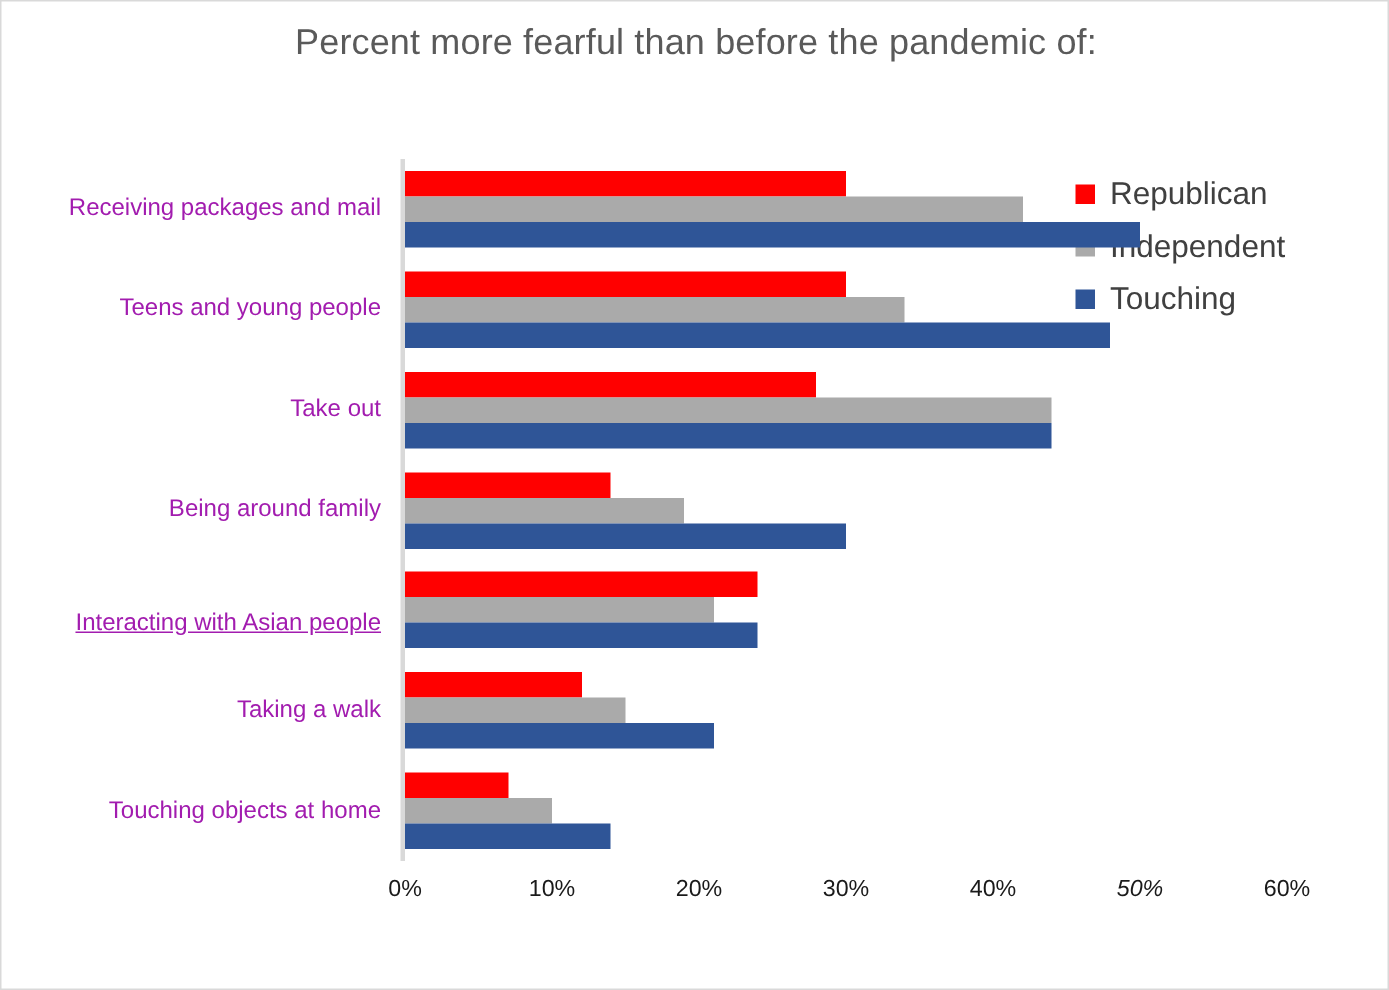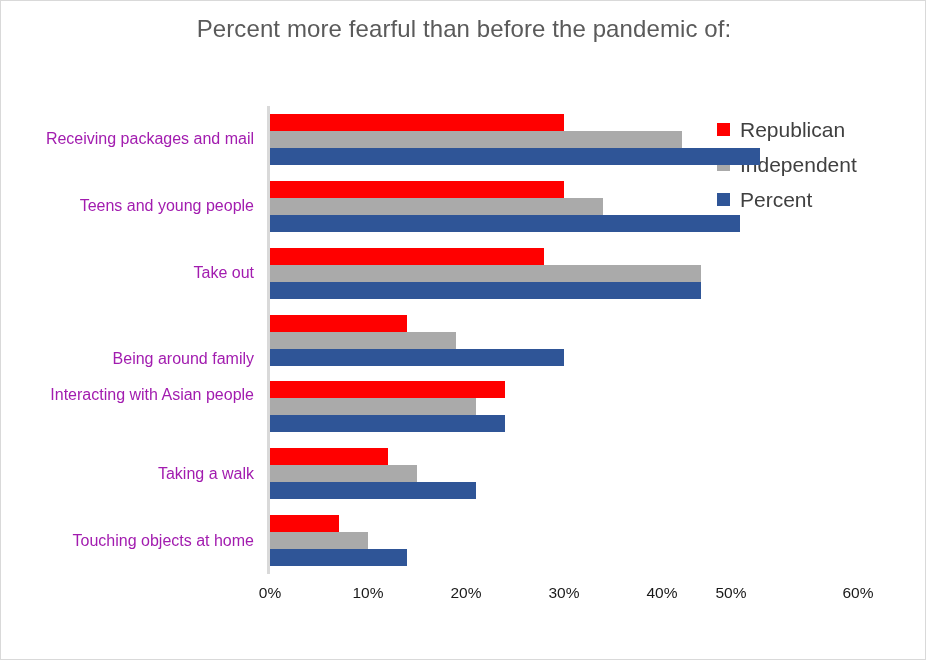--- a/index.html
+++ b/index.html
@@ -139,30 +139,30 @@
     <div class="legend-row">
       <span class="legend-swatch" style="background: rgb(255, 0, 0);"></span>
       <span class="legend-label">Republican</span>
     </div>
     <div class="legend-row">
       <span class="legend-swatch" style="background: rgb(170, 170, 170);"></span>
       <span class="legend-label">Independent</span>
     </div>
     <div class="legend-row">
       <span class="legend-swatch" style="background: rgb(47, 85, 151);"></span>
-      <span class="legend-label">Percent</span>
+      <span class="legend-label">Touching</span>
     </div>
   </div>
 
   <div id="cat-labels">
       <div class="cat-label" style="top: 25.4286px;">Receiving packages and mail</div>
       <div class="cat-label" style="top: 92.2857px; text-align: center;">Teens and young people</div>
       <div class="cat-label" style="top: 159.143px;">Take out</div>
-      <div class="cat-label" style="top: 226px; margin-top: 19px;">Being around family</div>
-      <div class="cat-label" style="top: 281px;">Interacting with Asian people</div>
+      <div class="cat-label" style="top: 226px;">Being around family</div>
+      <div class="cat-label" style="top: 302px; text-decoration: underline;">Interacting with Asian people</div>
       <div class="cat-label" style="top: 359.714px;">Taking a walk</div>
       <div class="cat-label" style="top: 426.571px;">Touching objects at home</div>
     </div>
 
   <div id="plot">
     <div id="axis-line"></div>
   <div class="group" style="top: 7.92857px;">
         <div class="bar rep" title="Receiving packages and mail — Republican: 30%" style="width: 294px; background: rgb(255, 0, 0);"></div>
         <div class="bar ind" title="Receiving packages and mail — Independent: 42%" style="width: 411.6px; background: rgb(170, 170, 170);"></div>
         <div class="bar dem" title="Receiving packages and mail — Democrat: 50%" style="width: 490px; background: rgb(47, 85, 151);"></div>
@@ -198,18 +198,18 @@
         <div class="bar dem" title="Touching objects at home — Democrat: 14%" style="width: 137.2px; background: rgb(47, 85, 151);"></div>
       </div>
     </div>
 
   <div id="x-axis">
       <span class="tick-label" style="left: 0px;">0%</span>
       <span class="tick-label" style="left: 98px;">10%</span>
       <span class="tick-label" style="left: 196px;">20%</span>
       <span class="tick-label" style="left: 294px;">30%</span>
       <span class="tick-label" style="left: 392px;">40%</span>
-      <span class="tick-label" style="left: 461px;">50%</span>
+      <span class="tick-label" style="left: 490px; font-style: italic;">50%</span>
       <span class="tick-label" style="left: 588px;">60%</span>
     </div>
 
 
 </div>
 
 </body></html>

